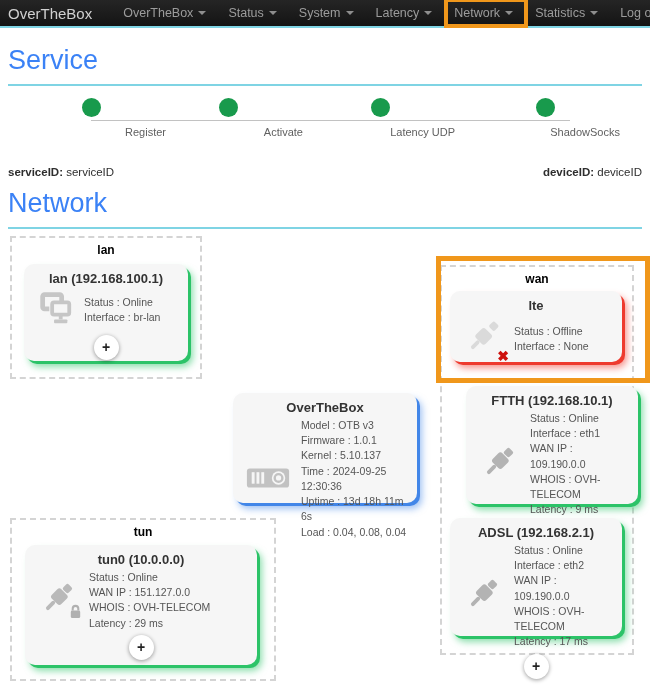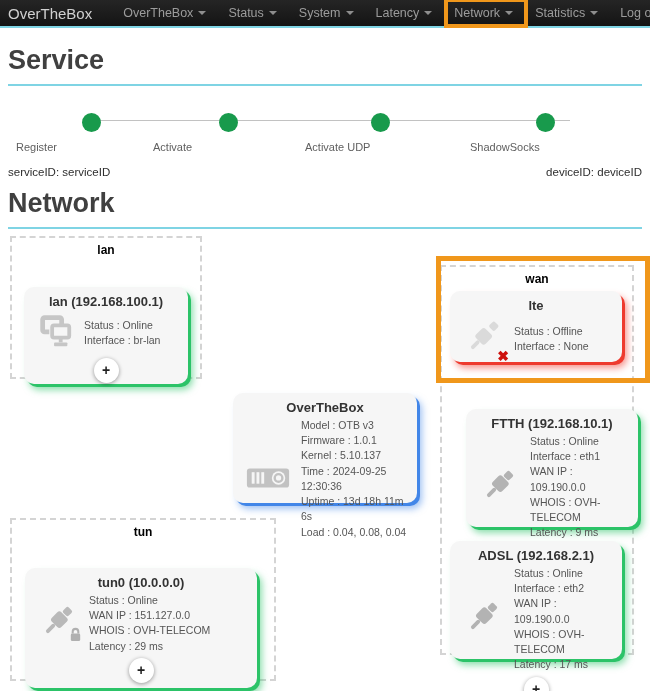--- a/index.html
+++ b/index.html
@@ -17,36 +17,36 @@
   .brand { color:#d0d0d0; font-size:15px; margin-right:20px; }
   .nav-item { color:#9c9c9c; font-size:12.5px; margin:0 11px; position:relative; white-space:nowrap; cursor:pointer; }
   .caret { display:inline-block; width:0; height:0; border-left:4px solid transparent;
            border-right:4px solid transparent; border-top:4px solid #8e8e8e; margin-left:5px; vertical-align:2px; }
   .nav-item.hl::after {
     content:''; position:absolute; top:-8px; bottom:-8px; left:-10px; right:-15px;
     border:4px solid #f0971b;
   }
   
   .content { padding:0 8px; }
-  .h-title { font-size:27px; font-weight:bold; color:#404040; margin:17px 0 8px; }
+  .h-title { font-size:27px; font-weight:normal; color:#3b82f6; margin:17px 0 8px; }
   .teal-hr { border:0; border-top:2px solid #7fd4e4; margin:0; }
   
   .stepper { position:relative; height:78px; }
   .step-line { position:absolute; left:83px; width:479px; top:34px; height:1px; background:#c2c2c2; }
-  .step { position:absolute; top:27px; width:150px; margin-left:-75px; text-align:left; }
+  .step { position:absolute; top:12px; width:150px; margin-left:-75px; text-align:right; }
   .dot { width:19px; height:19px; border-radius:50%; background:#189a4c; margin:0 auto; }
   .step-label { margin-top:9px; font-size:11px; color:#606060; }
   .ids-row { display:flex; justify-content:space-between; font-size:11.5px; color:#2e2e2e; margin:2px 0 0; }
-  .ids-row b { font-weight:normal; }
+  .ids-row b { font-weight:bold; }
   
   .diagram { position:relative; height:452px; margin-top:7px; }
   .group { position:absolute; border:2px dashed #d4d4d4; }
   .group-label { text-align:center; font-weight:bold; font-size:12px; color:#000000; padding-top:5px; }
   .card { position:absolute; background:#f6f6f6; border-radius:10px; display:flex; flex-direction:column; }
-  .card.green { box-shadow:3px 3px 0 0 #2cc368, 5px 6px 7px 0 rgba(44,195,104,.55);margin-top:23px; }
+  .card.green { box-shadow:3px 3px 0 0 #2cc368, 5px 6px 7px 0 rgba(44,195,104,.55); }
   .card.red   { box-shadow:3px 3px 0 0 #ee3a2e, 5px 6px 7px 0 rgba(238,58,46,.55); }
   .card.blue  { box-shadow:3px 3px 0 0 #4286e8, 5px 6px 7px 0 rgba(66,134,232,.5); }
   .card-title { text-align:center; font-weight:bold; font-size:13px; color:#333; padding:7px 4px 1px; }
   .card-body { display:flex; align-items:center; padding:2px 8px 4px 12px; flex:1; }
   .icon-wrap { position:relative; flex:0 0 auto; }
   .card-lines { font-size:10.5px; color:#555; line-height:1.45; margin-left:10px; }
   .plus-btn {
     display:block; margin:0 auto 7px; width:25px; height:25px; border-radius:50%;
     background:#fff; border:0; box-shadow:0 1px 4px rgba(0,0,0,.4);
     font-size:14px; font-weight:bold; color:#222; line-height:25px; text-align:center; padding:0; cursor:pointer;
@@ -91,21 +91,21 @@
     <div class="step" style="left:83px">
       <div class="dot"></div>
       <div class="step-label">Register</div>
     </div>
     <div class="step" style="left:220px">
       <div class="dot"></div>
       <div class="step-label">Activate</div>
     </div>
     <div class="step" style="left:372px">
       <div class="dot"></div>
-      <div class="step-label">Activate UDP</div>
+      <div class="step-label">Latency UDP</div>
     </div>
     <div class="step" style="left:537px">
       <div class="dot"></div>
       <div class="step-label">ShadowSocks</div>
     </div>
   </div>
 
   <div class="ids-row">
     <span><b>serviceID:</b> <span>serviceID</span></span>
     <span><b>deviceID:</b> <span>deviceID</span></span>

